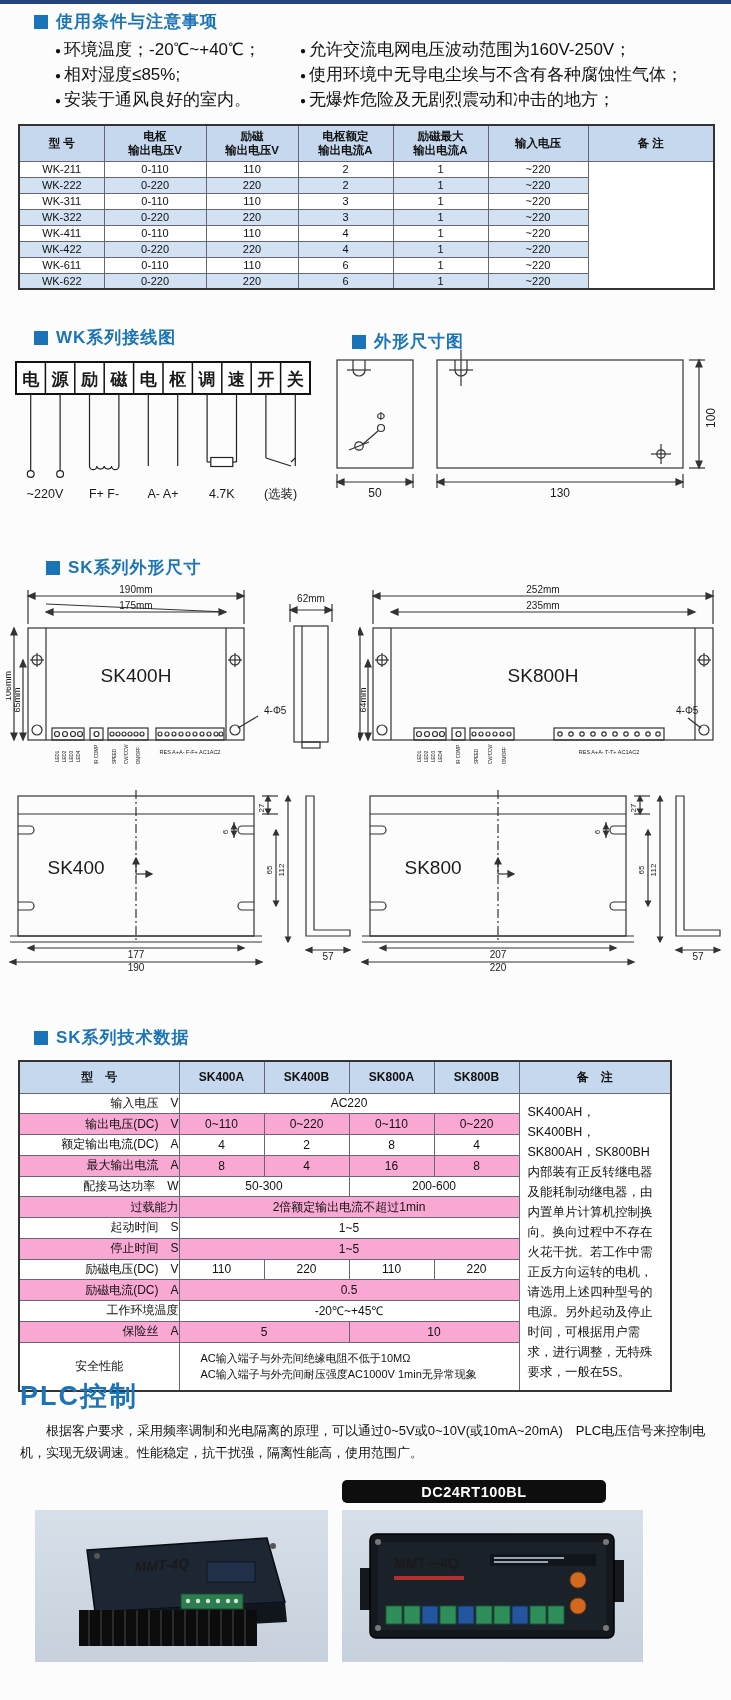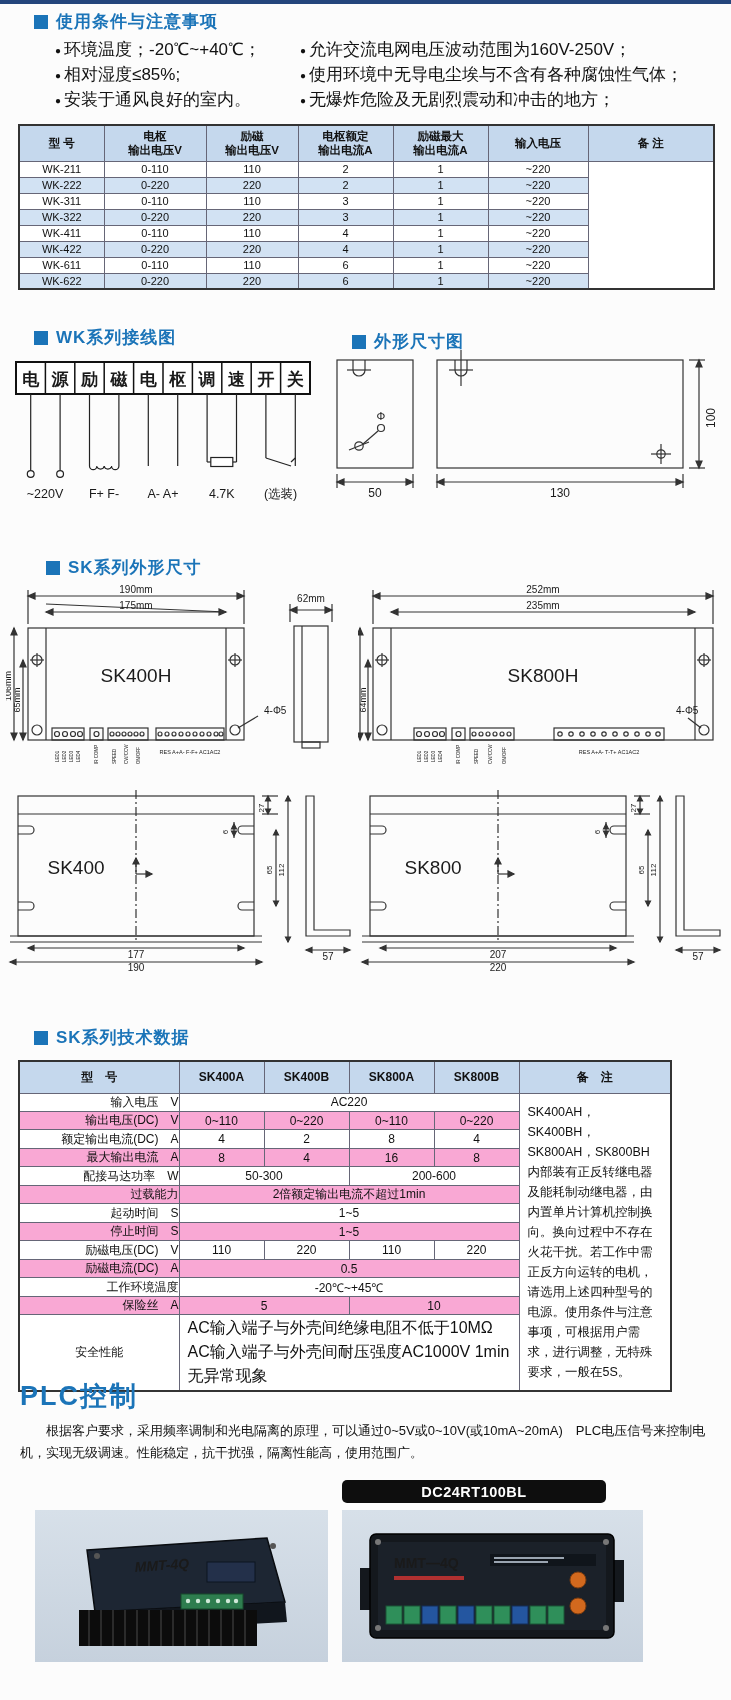--- a/index.html
+++ b/index.html
@@ -22,21 +22,21 @@
   .spec tbody td { height:16px; }
   .spec tr.alt td { background:#d2e2f3; }
   .spec td.notecell { background:#fff; }
 
   .sk { position:absolute; border:2px solid #333; background:#fff; }
   .sk th, .sk td { border:1px solid #667; font-size:12px; text-align:center; color:#111; }
   .sk thead th { background:#c5d8ed; font-weight:bold; height:32px; }
   .sk tbody td { height:18px; }
   .sk td.lbl { text-align:right; padding-left:4px; }
   .sk tr.alt td { background:#f9a8d4; }
-  .sk td.safety { white-space:pre-line; text-align:left; padding-left:8px; font-size:16px; line-height:1.5; height:42px;margin-top:16px; }
+  .sk td.safety { white-space:pre-line; text-align:left; padding-left:21px; font-size:11px; line-height:1.5; height:42px;margin-top:16px; }
   .sk td.bigNote { background:#fff; text-align:left; vertical-align:top; padding:8px 8px; font-size:12.5px; line-height:1.6; }
 
   svg text { font-family:"Liberation Sans", sans-serif; fill:#1a1a1a; }
   .drw { position:absolute; }
 
   .plc-title { position:absolute; color:#1b74b8; font-weight:bold; font-size:27px; letter-spacing:2px; }
   .plc-para { position:absolute; font-size:13px; color:#111; line-height:22px; text-indent:2em; }
 
   .banner { position:absolute; height:23px; background:#0e0e0e; color:#fff; font-weight:bold;
             font-size:14.5px; display:flex; align-items:center; justify-content:center;
@@ -504,21 +504,21 @@
         <th>SK400B</th>
         <th>SK800A</th>
         <th>SK800B</th>
         <th>备　注</th>
       </tr>
     </thead>
     <tbody>
       <tr>
         <td class="lbl">输入电压　V</td>
         <td colspan="4">AC220</td>
-        <td rowspan="13" class="bigNote">SK400AH，SK400BH，SK800AH，SK800BH内部装有正反转继电器及能耗制动继电器，由内置单片计算机控制换向。换向过程中不存在火花干扰。若工作中需正反方向运转的电机，请选用上述四种型号的电源。使用条件与注意事项，可根据用户需求，进行调整，无特殊要求，一般在5S。</td>
+        <td rowspan="13" class="bigNote">SK400AH，SK400BH，SK800AH，SK800BH内部装有正反转继电器及能耗制动继电器，由内置单片计算机控制换向。换向过程中不存在火花干扰。若工作中需正反方向运转的电机，请选用上述四种型号的电源。另外起动及停止时间，可根据用户需求，进行调整，无特殊要求，一般在5S。</td>
       </tr>
       <tr class="alt">
         <td class="lbl">输出电压(DC)　V</td>
         <td>0~110</td>
           <td>0~220</td>
           <td>0~110</td>
           <td>0~220</td>
       </tr>
       <tr>
         <td class="lbl">额定输出电流(DC)　A</td>

